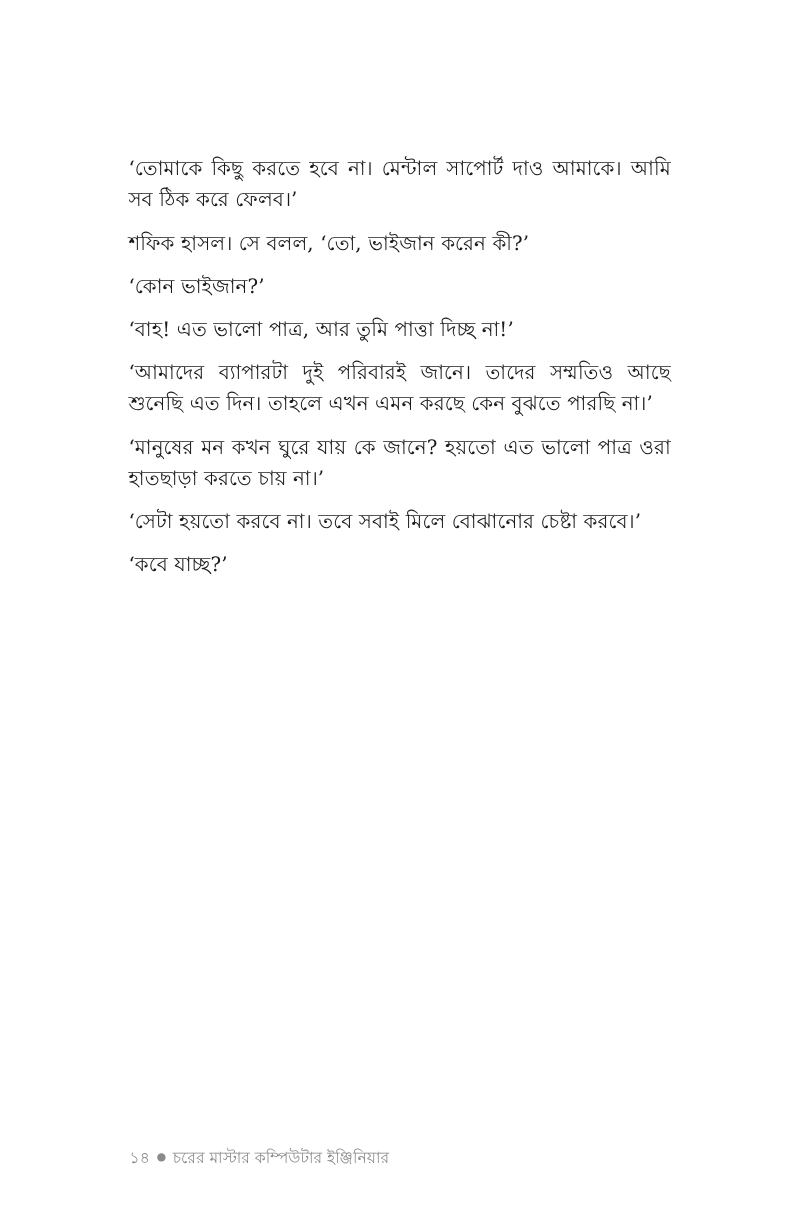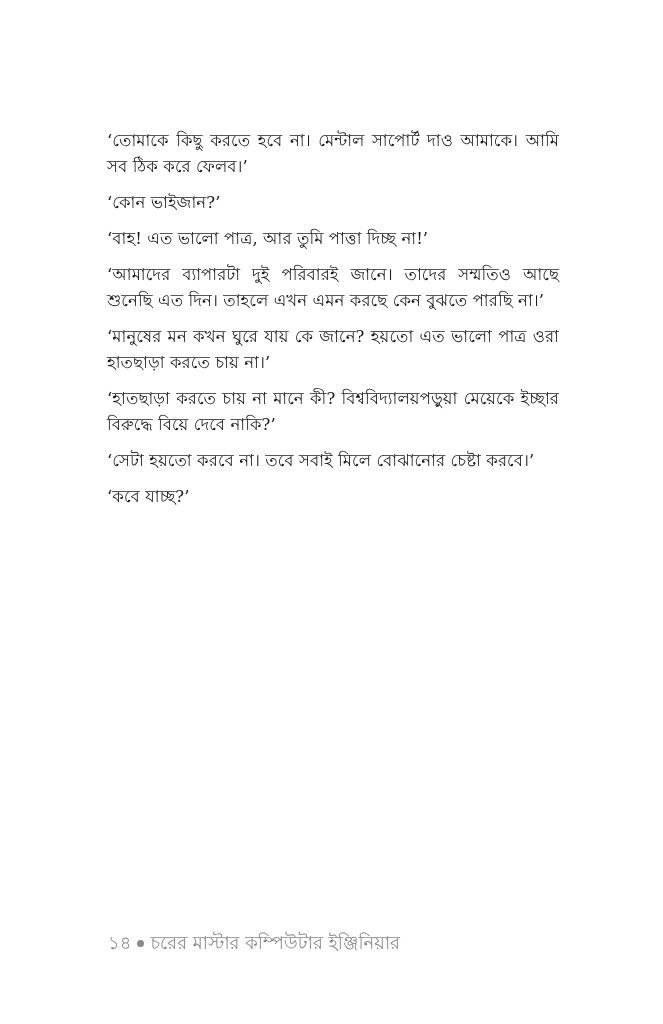--- a/index.html
+++ b/index.html
@@ -25,44 +25,44 @@
       margin: 0 0 10px 0;
       font-size: 16.5px;
       line-height: 26px;
       text-align: justify;
       text-align-last: left;
       letter-spacing: 0.1px;
     }
     .footer {
       position: absolute;
       left: 108px;
-      top: 929px;
-      font-size: 18px;
+      top: 955px;
+      font-size: 13px;
       color: #8a8a8a;
       white-space: nowrap;
     }
     .footer .dot {
       display: inline-block;
       width: 7px;
       height: 7px;
       border-radius: 50%;
       background: #8a8a8a;
       margin: 0 6px 2px 6px;
       vertical-align: middle;
     }
   </style>
 </head>
 <body>
 
 <div class="page">
   <p class="para">‘তোমাকে কিছু করতে হবে না। মেন্টাল সাপোর্ট দাও আমাকে। আমি সব ঠিক করে ফেলব।’</p>
+  <p class="para">শফিক হাসল। সে বলল, ‘তো, ভাইজান করেন কী?’</p>
   <p class="para">‘কোন ভাইজান?’</p>
   <p class="para">‘বাহ! এত ভালো পাত্র, আর তুমি পাত্তা দিচ্ছ না!’</p>
   <p class="para">‘আমাদের ব্যাপারটা দুই পরিবারই জানে। তাদের সম্মতিও আছে শুনেছি এত দিন। তাহলে এখন এমন করছে কেন বুঝতে পারছি না।’</p>
   <p class="para">‘মানুষের মন কখন ঘুরে যায় কে জানে? হয়তো এত ভালো পাত্র ওরা হাতছাড়া করতে চায় না।’</p>
-  <p class="para">‘হাতছাড়া করতে চায় না মানে কী? বিশ্ববিদ্যালয়পড়ুয়া মেয়েকে ইচ্ছার বিরুদ্ধে বিয়ে দেবে নাকি?’</p>
   <p class="para">‘সেটা হয়তো করবে না। তবে সবাই মিলে বোঝানোর চেষ্টা করবে।’</p>
   <p class="para">‘কবে যাচ্ছ?’</p>
 </div>
 
 <div class="footer">
   <span>১৪</span><span class="dot"></span><span>চরের মাস্টার কম্পিউটার ইঞ্জিনিয়ার</span>
 </div>
 
 </body></html>

